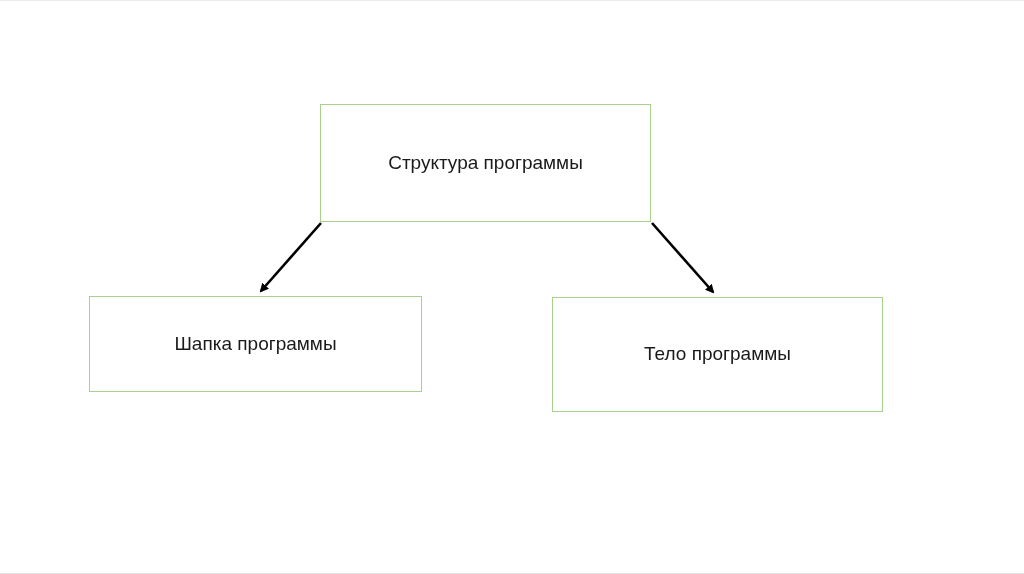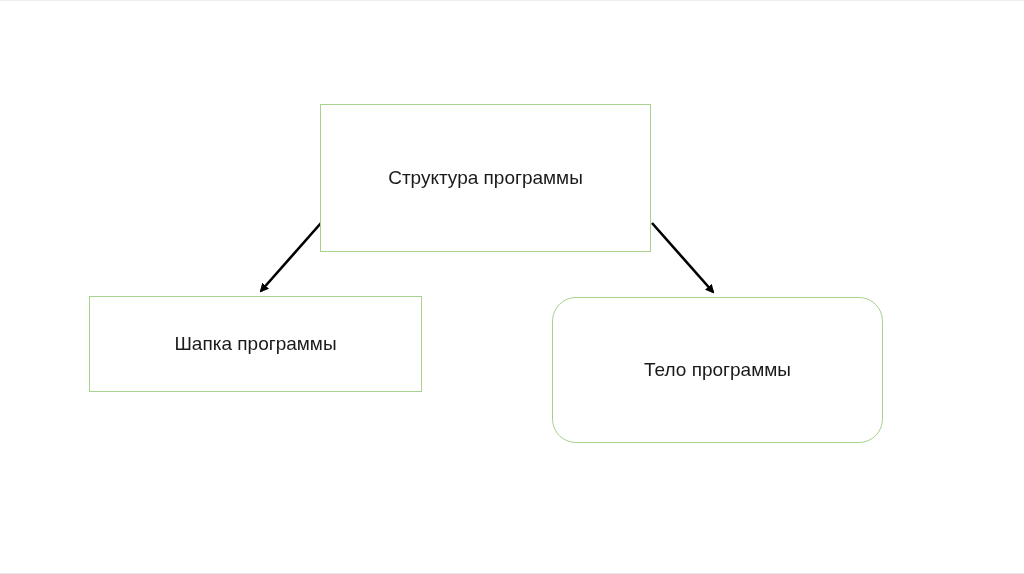--- a/index.html
+++ b/index.html
@@ -21,23 +21,23 @@
     background: #ffffff;
     border: 1.5px solid #A9D18E;
     display: flex;
     align-items: center;
     justify-content: center;
     text-align: center;
     color: #1a1a1a;
     font-size: 19px;
     line-height: 1.2;
   }
-  .node-root   { left: 320px; top: 103px; width: 331px; height: 148px; }
+  .node-root   { left: 320px; top: 103px; width: 331px; height: 118px; }
   .node-left   { left:  89px; top: 295px; width: 333px; height: 96px; }
-  .node-right  { left: 552px; top: 296px; width: 331px; height: 146px; border-radius: 24px; }
+  .node-right  { left: 552px; top: 296px; width: 331px; height: 115px; }
   .connectors {
     position: absolute;
     left: 0; top: 0;
     width: 1024px; height: 574px;
     pointer-events: none;
   }
 </style>
 </head>
 <body>
 

